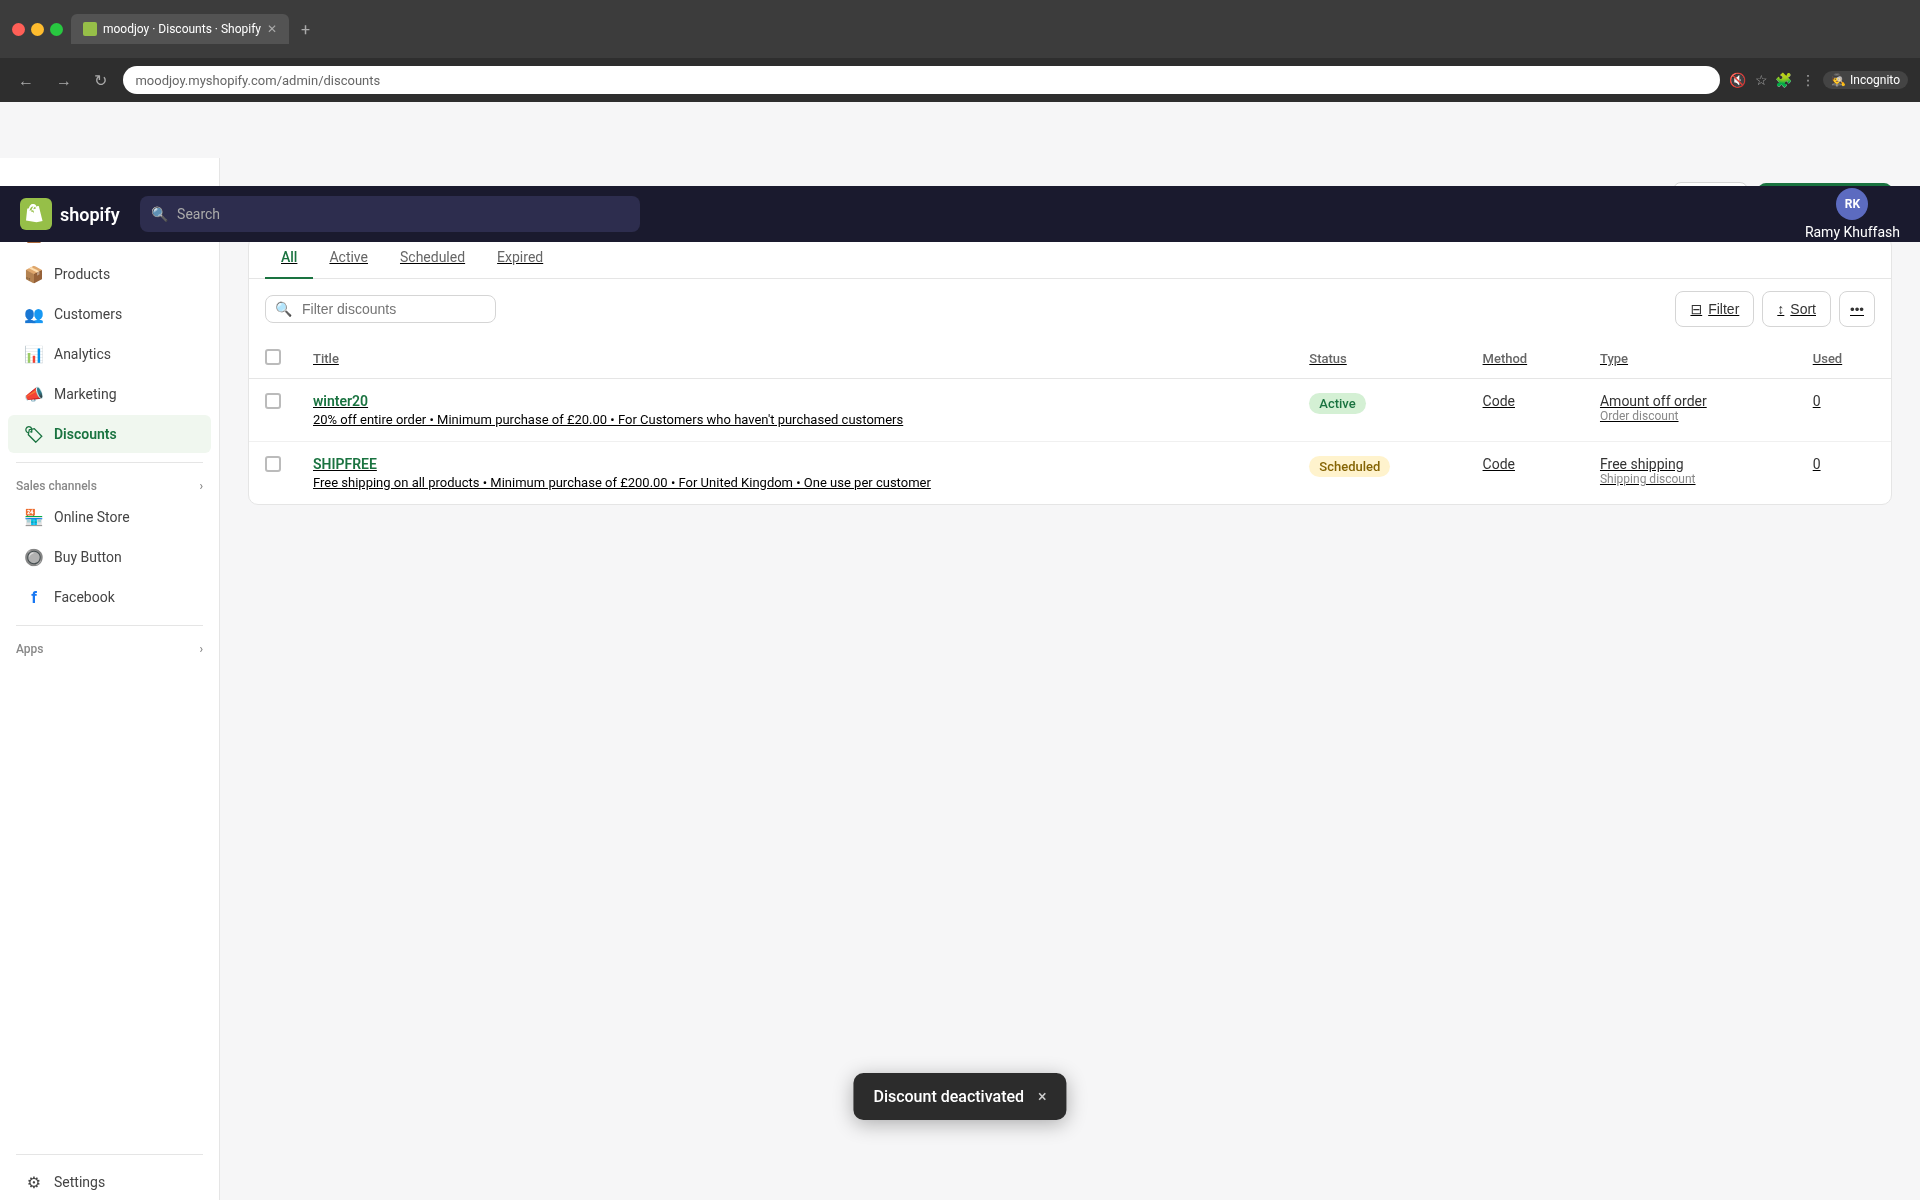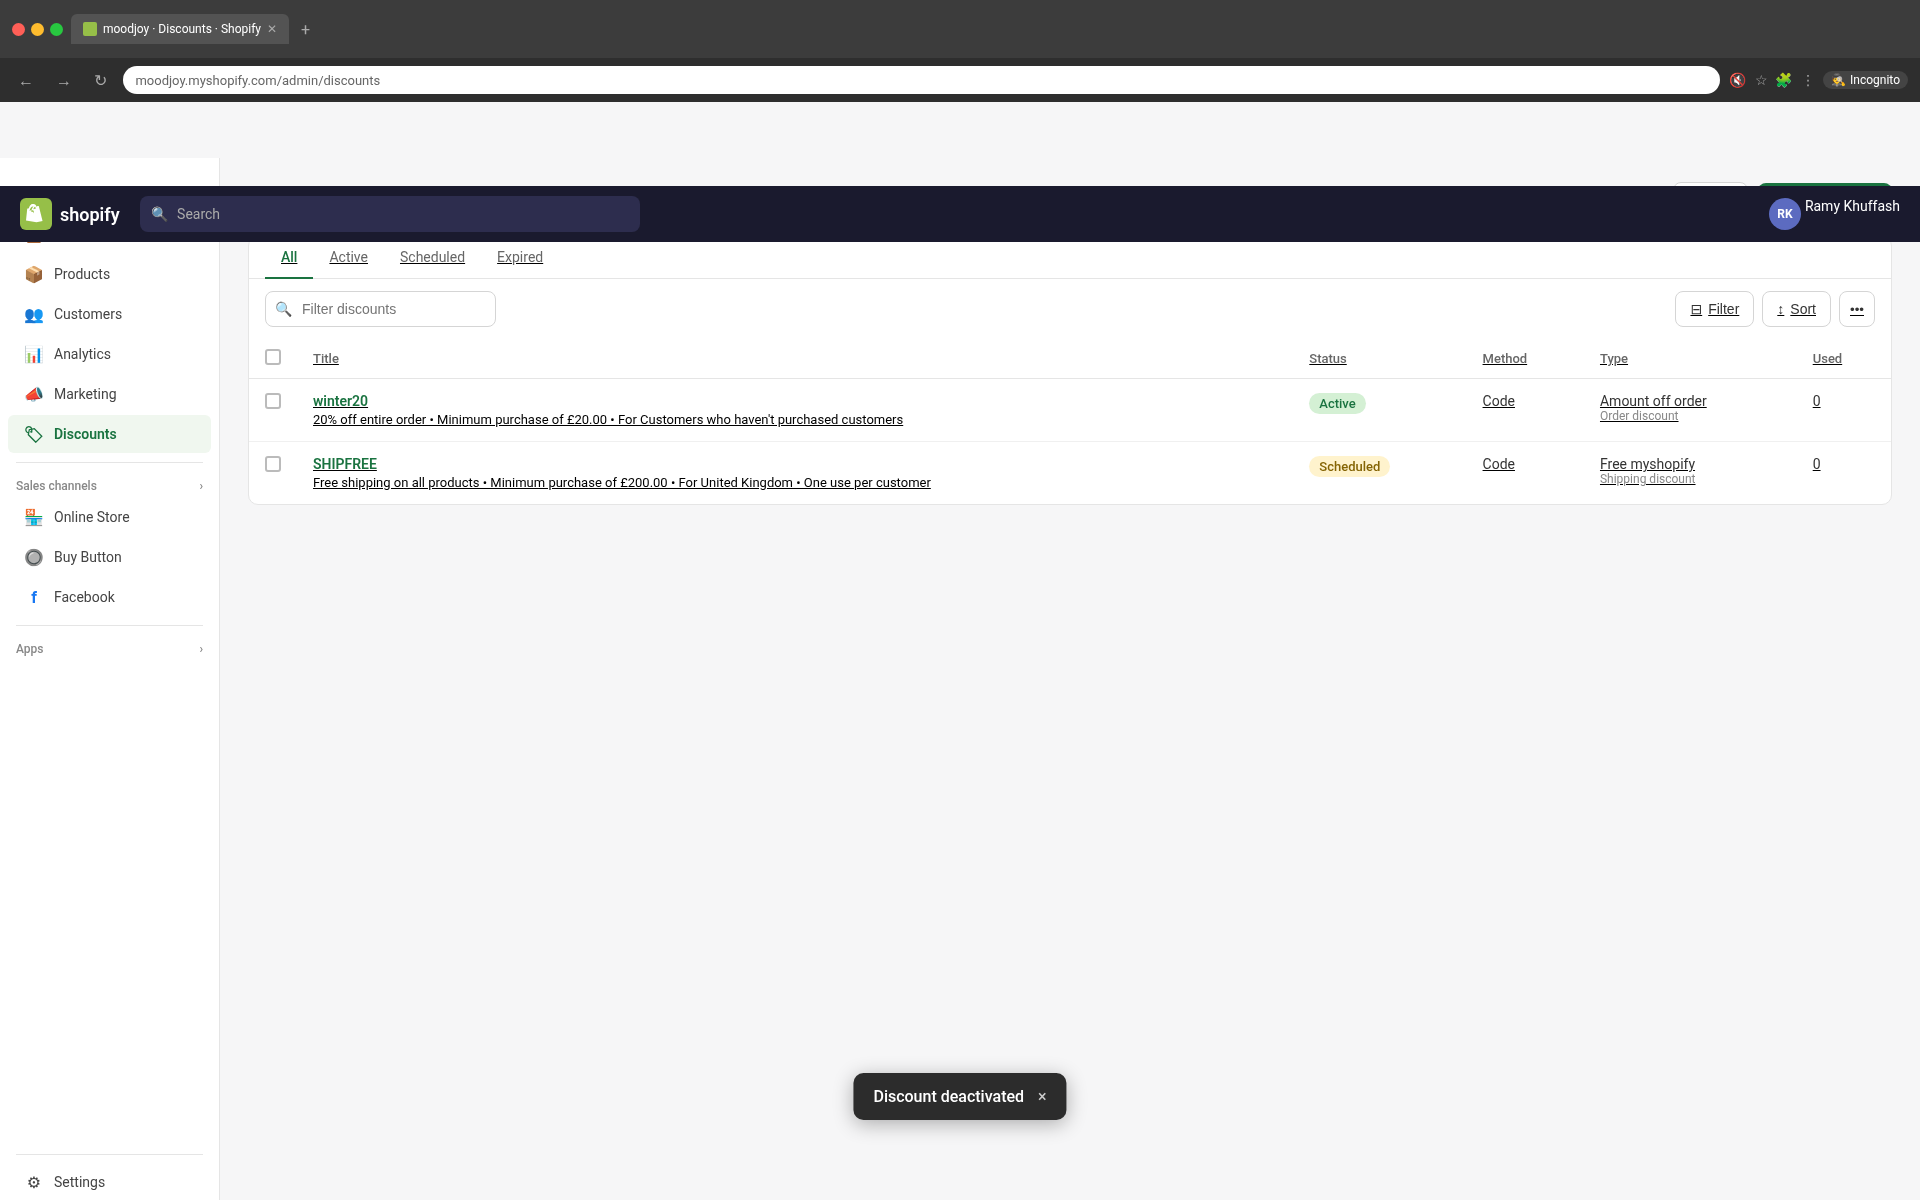--- a/index.html
+++ b/index.html
@@ -23,21 +23,21 @@
     .address-bar span.protocol { color: #666; }
     .address-bar span.path { color: #666; }
     .nav-icons { display: flex; gap: 8px; align-items: center; color: #aaa; font-size: 16px; }
     .incognito-badge { display: flex; align-items: center; gap: 4px; background: #444; border-radius: 12px; padding: 2px 8px; font-size: 12px; color: #fff; }
 
     
     .shopify-header { background: #1a1a2e; height: 56px; display: flex; align-items: center; padding: 0 20px; gap: 20px; position: absolute; top: 84px; left: 0; right: 0; z-index: 10; }
     .shopify-logo { display: flex; align-items: center; gap: 8px; color: #fff; font-size: 18px; font-weight: 600; }
     .shopify-logo-icon { width: 32px; height: 32px; background: #96bf48; border-radius: 6px; display: flex; align-items: center; justify-content: center; }
     .header-search { flex: 1; max-width: 500px; background: #2d2d4e; border-radius: 8px; height: 36px; display: flex; align-items: center; padding: 0 12px; gap: 8px; color: #aaa; font-size: 14px; }
-    .header-right { margin-left: auto; display: flex; gap: 4px; color: #fff; font-size: 14px; }
+    .header-right { margin-left: auto; display: flex; align-items: center; gap: 4px; color: #fff; font-size: 14px; flex-direction: column; }
     .avatar { width: 32px; height: 32px; background: #5c6bc0; border-radius: 50%; display: flex; align-items: center; justify-content: center; color: #fff; font-size: 12px; font-weight: 700; }
 
     
     .layout { display: flex; flex: 1; margin-top: 56px; }
 
     
     .sidebar { width: 220px; background: #fff; border-right: 1px solid #e5e5e5; display: flex; flex-direction: column; padding: 16px 0; flex-shrink: 0; height: calc(1200px - 84px - 56px); overflow-y: auto; }
     .sidebar-item { display: flex; align-items: center; gap: 10px; padding: 9px 16px; cursor: pointer; color: #444; font-size: 14px; border-radius: 6px; margin: 1px 8px; }
     .sidebar-item.active { background: #f0f7ef; color: #1a7340; font-weight: 600; }
     .sidebar-item-icon { width: 20px; height: 20px; display: flex; align-items: center; justify-content: center; font-size: 16px; flex-shrink: 0; }
@@ -59,21 +59,21 @@
     
     .card { background: #fff; border-radius: 10px; border: 1px solid #e5e5e5; text-decoration: underline; }
 
     
     .tabs { display: flex; padding: 0 16px; border-bottom: 1px solid #e5e5e5; }
     .tab-item { padding: 12px 16px; font-size: 14px; cursor: pointer; color: #666; border-bottom: 2px solid transparent; margin-bottom: -1px; }
     .tab-item.active { color: #1a7340; border-bottom-color: #1a7340; font-weight: 500; }
 
     
     .toolbar { display: flex; align-items: center; gap: 8px; padding: 12px 16px; }
-    .search-input { flex: 1; height: 36px; border: 1px solid #d5d5d5; border-radius: 8px; padding: 0 12px 0 36px; font-size: 14px; color: #333; background: #fff; outline: none; }
+    .search-input { flex: 1; height: 28px; border: 1px solid #d5d5d5; border-radius: 8px; padding: 0 12px 0 36px; font-size: 14px; color: #333; background: #fff; outline: none; }
     .search-wrapper { position: relative; flex: 1; }
     .search-icon-inner { position: absolute; left: 10px; top: 50%; transform: translateY(-50%); color: #888; font-size: 14px; }
     .toolbar-btn { display: flex; align-items: center; gap: 6px; padding: 7px 14px; border: 1px solid #d5d5d5; border-radius: 8px; background: #fff; font-size: 14px; cursor: pointer; color: #333; height: 36px; }
     .toolbar-more { padding: 7px 10px; border: 1px solid #d5d5d5; border-radius: 8px; background: #fff; cursor: pointer; color: #333; height: 36px; display: flex; align-items: center; }
 
     
     .table { width: 100%; border-collapse: collapse; }
     .table th { text-align: left; padding: 10px 16px; font-size: 13px; color: #666; font-weight: 500; border-bottom: 1px solid #e5e5e5; }
     .table td { padding: 14px 16px; font-size: 14px; color: #333; border-bottom: 1px solid #f0f0f0; vertical-align: top; }
     .table tr:last-child td { border-bottom: none; }
@@ -308,21 +308,21 @@
               </td>
               <td>
                 <div class="discount-title">SHIPFREE</div>
                 <div class="discount-desc">Free shipping on all products • Minimum purchase of £200.00 • For United Kingdom • One use per customer</div>
               </td>
               <td>
                 <span class="badge badge-scheduled">Scheduled</span>
               </td>
               <td>Code</td>
               <td>
-                <div>Free myshopify</div>
+                <div>Free shipping</div>
                 <div style="font-size:12px;color:#888;">Shipping discount</div>
               </td>
               <td>0</td>
             </tr>
 
           </tbody>
         </table>
 
       </div>
     </main>

